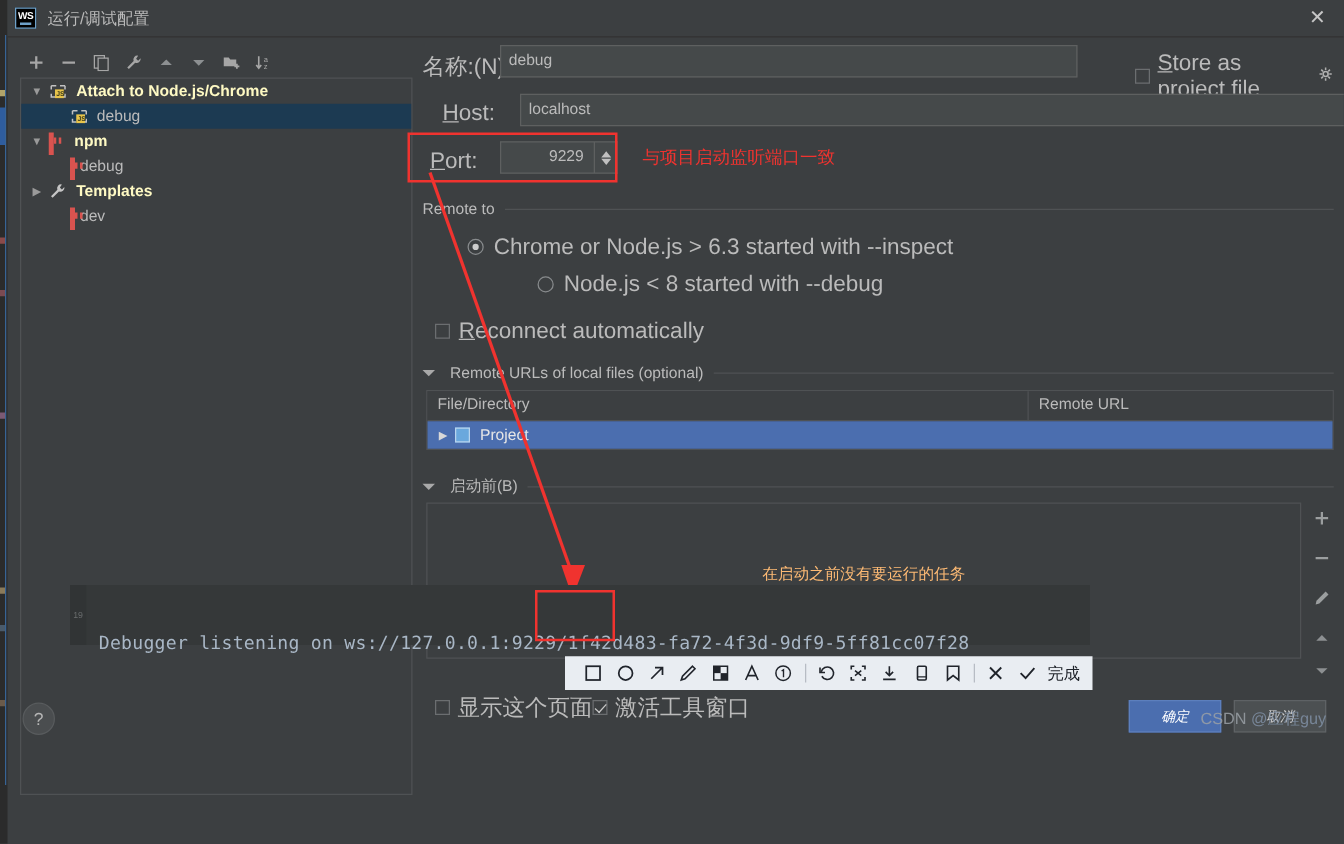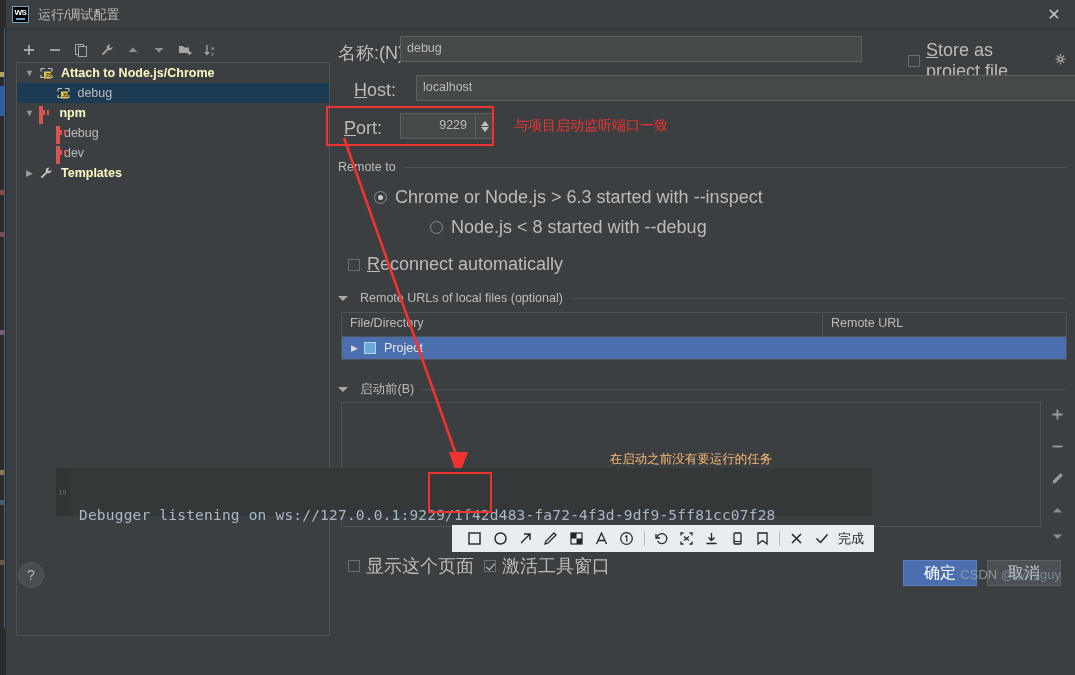--- a/index.html
+++ b/index.html
@@ -93,27 +93,27 @@
   .trow{height:22px;line-height:22px;background:#4b6eaf;color:#e6e6e6;font-size:12.5px;padding-left:6px;white-space:nowrap;}
   .trow .tw{color:#d8d8d8;}
   .proj-ico{display:inline-block;width:12px;height:12px;border:1px solid #b8d4ee;background:#6aa8dd;box-sizing:border-box;vertical-align:-2px;margin-right:4px;}
 
   
   .blbox{position:absolute;left:3px;width:700px;height:125px;border:1px solid #4f5254;box-sizing:border-box;background:#3c3f41;}
   .blempty{position:absolute;left:0;right:0;top:48px;text-align:center;color:#fdba74;font-size:12.5px;}
   .blside{position:absolute;width:26px;display:flex;flex-direction:column;align-items:center;gap:0;}
   .side-btn{width:26px;height:24px;display:flex;align-items:center;justify-content:center;color:#9b9e9f;}
 
-  .bottom-checks{position:absolute;left:10px;display:flex;align-items:center;gap:10px;}
+  .bottom-checks{position:absolute;left:10px;display:flex;align-items:center;}
   .bc{display:flex;align-items:center;gap:6px;}
 
   
   .footer-btns{position:absolute;right:14px;bottom:18px;display:flex;gap:10px;}
-  .btn{min-width:74px;height:26px;padding:0 16px;font-size:16px;display:flex;align-items:center;justify-content:center;
-       box-sizing:border-box;}
+  .btn{min-width:74px;height:26px;padding:0 16px;font-size:11px;display:flex;align-items:center;justify-content:center;
+       box-sizing:border-box;font-style:italic;}
   .btn.primary{background:#4b6eaf;border:1px solid #5c7fbd;color:#ffffff;}
   .btn.plain{background:#4c5052;border:1px solid #5e6265;color:#cccccc;}
   .help-btn{position:absolute;left:18px;bottom:16px;width:26px;height:26px;border-radius:50%;background:#4a4d4f;border:1px solid #585b5d;
             display:flex;align-items:center;justify-content:center;color:#b6b6b6;font-size:14px;box-sizing:border-box;}
 
   
   .console{position:absolute;left:56px;top:468px;width:816px;height:48px;background:#353839;display:flex;align-items:center;}
   .console .gutter{width:13px;height:48px;background:#313435;color:#6a6d6e;font-size:7px;display:flex;align-items:center;justify-content:center;}
   .console .txt{margin-left:10px;font-family:"DejaVu Sans Mono","Liberation Mono",monospace;font-size:14.5px;color:#a9b7c6;white-space:nowrap;letter-spacing:.2px;margin-top:45px;}
 
@@ -238,34 +238,34 @@
     </div>
 
     <div class="tree-row" style="padding-left:6px;">
       <span class="tw empty">▼</span>
       <span class="tw empty">▼</span>
       <span class="ic-npm"></span>
       <span style="margin-left:4px;">debug</span>
     </div>
 
     <div class="tree-row" style="padding-left:6px;">
-      <span class="tw empty">▼</span>
-      <span class="tw empty">▼</span>
-      <span class="ic-npm"></span>
-      <span style="margin-left:4px;">dev</span>
-    </div>
-
-    <div class="tree-row" style="padding-left:6px;">
       <span class="tw">▶</span>
       <span class="tnode-icon">
         <svg width="14" height="14" viewBox="0 0 14 14">
             <path d="M10.5 1.5a3.2 3.2 0 0 0-3.6 4.3L1.8 10.9l1.3 1.3 5.1-5.1a3.2 3.2 0 0 0 4.3-3.6l-2 2-1.6-1.6z" fill="#c5c5c5"></path>
           </svg>
       </span>
       <span class="bold">Templates</span>
+    </div>
+
+    <div class="tree-row" style="padding-left:6px;">
+      <span class="tw empty">▼</span>
+      <span class="tw empty">▼</span>
+      <span class="ic-npm"></span>
+      <span style="margin-left:4px;">dev</span>
     </div>
   </div>
 
   <div class="form">
 
     <div class="name-row">
       <span class="lbl name-lbl">名称:(N)</span>
       <div class="field name-input">debug</div>
       <div class="store-wrap">
         <span class="cb"></span>

